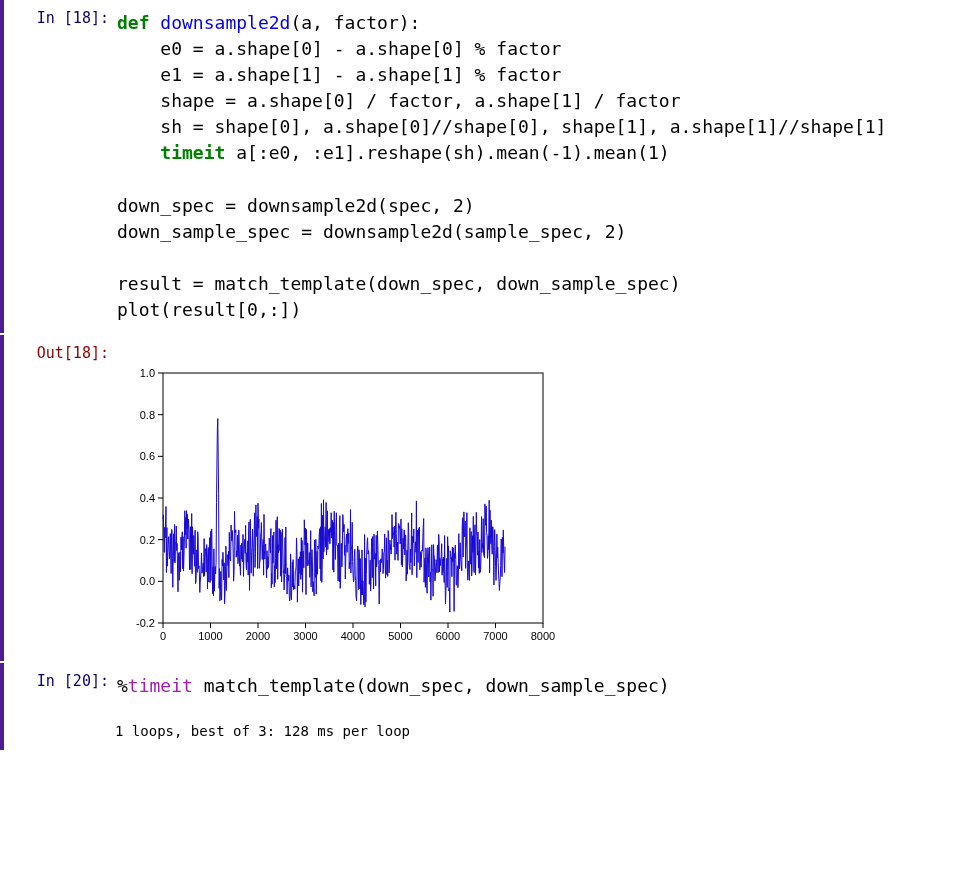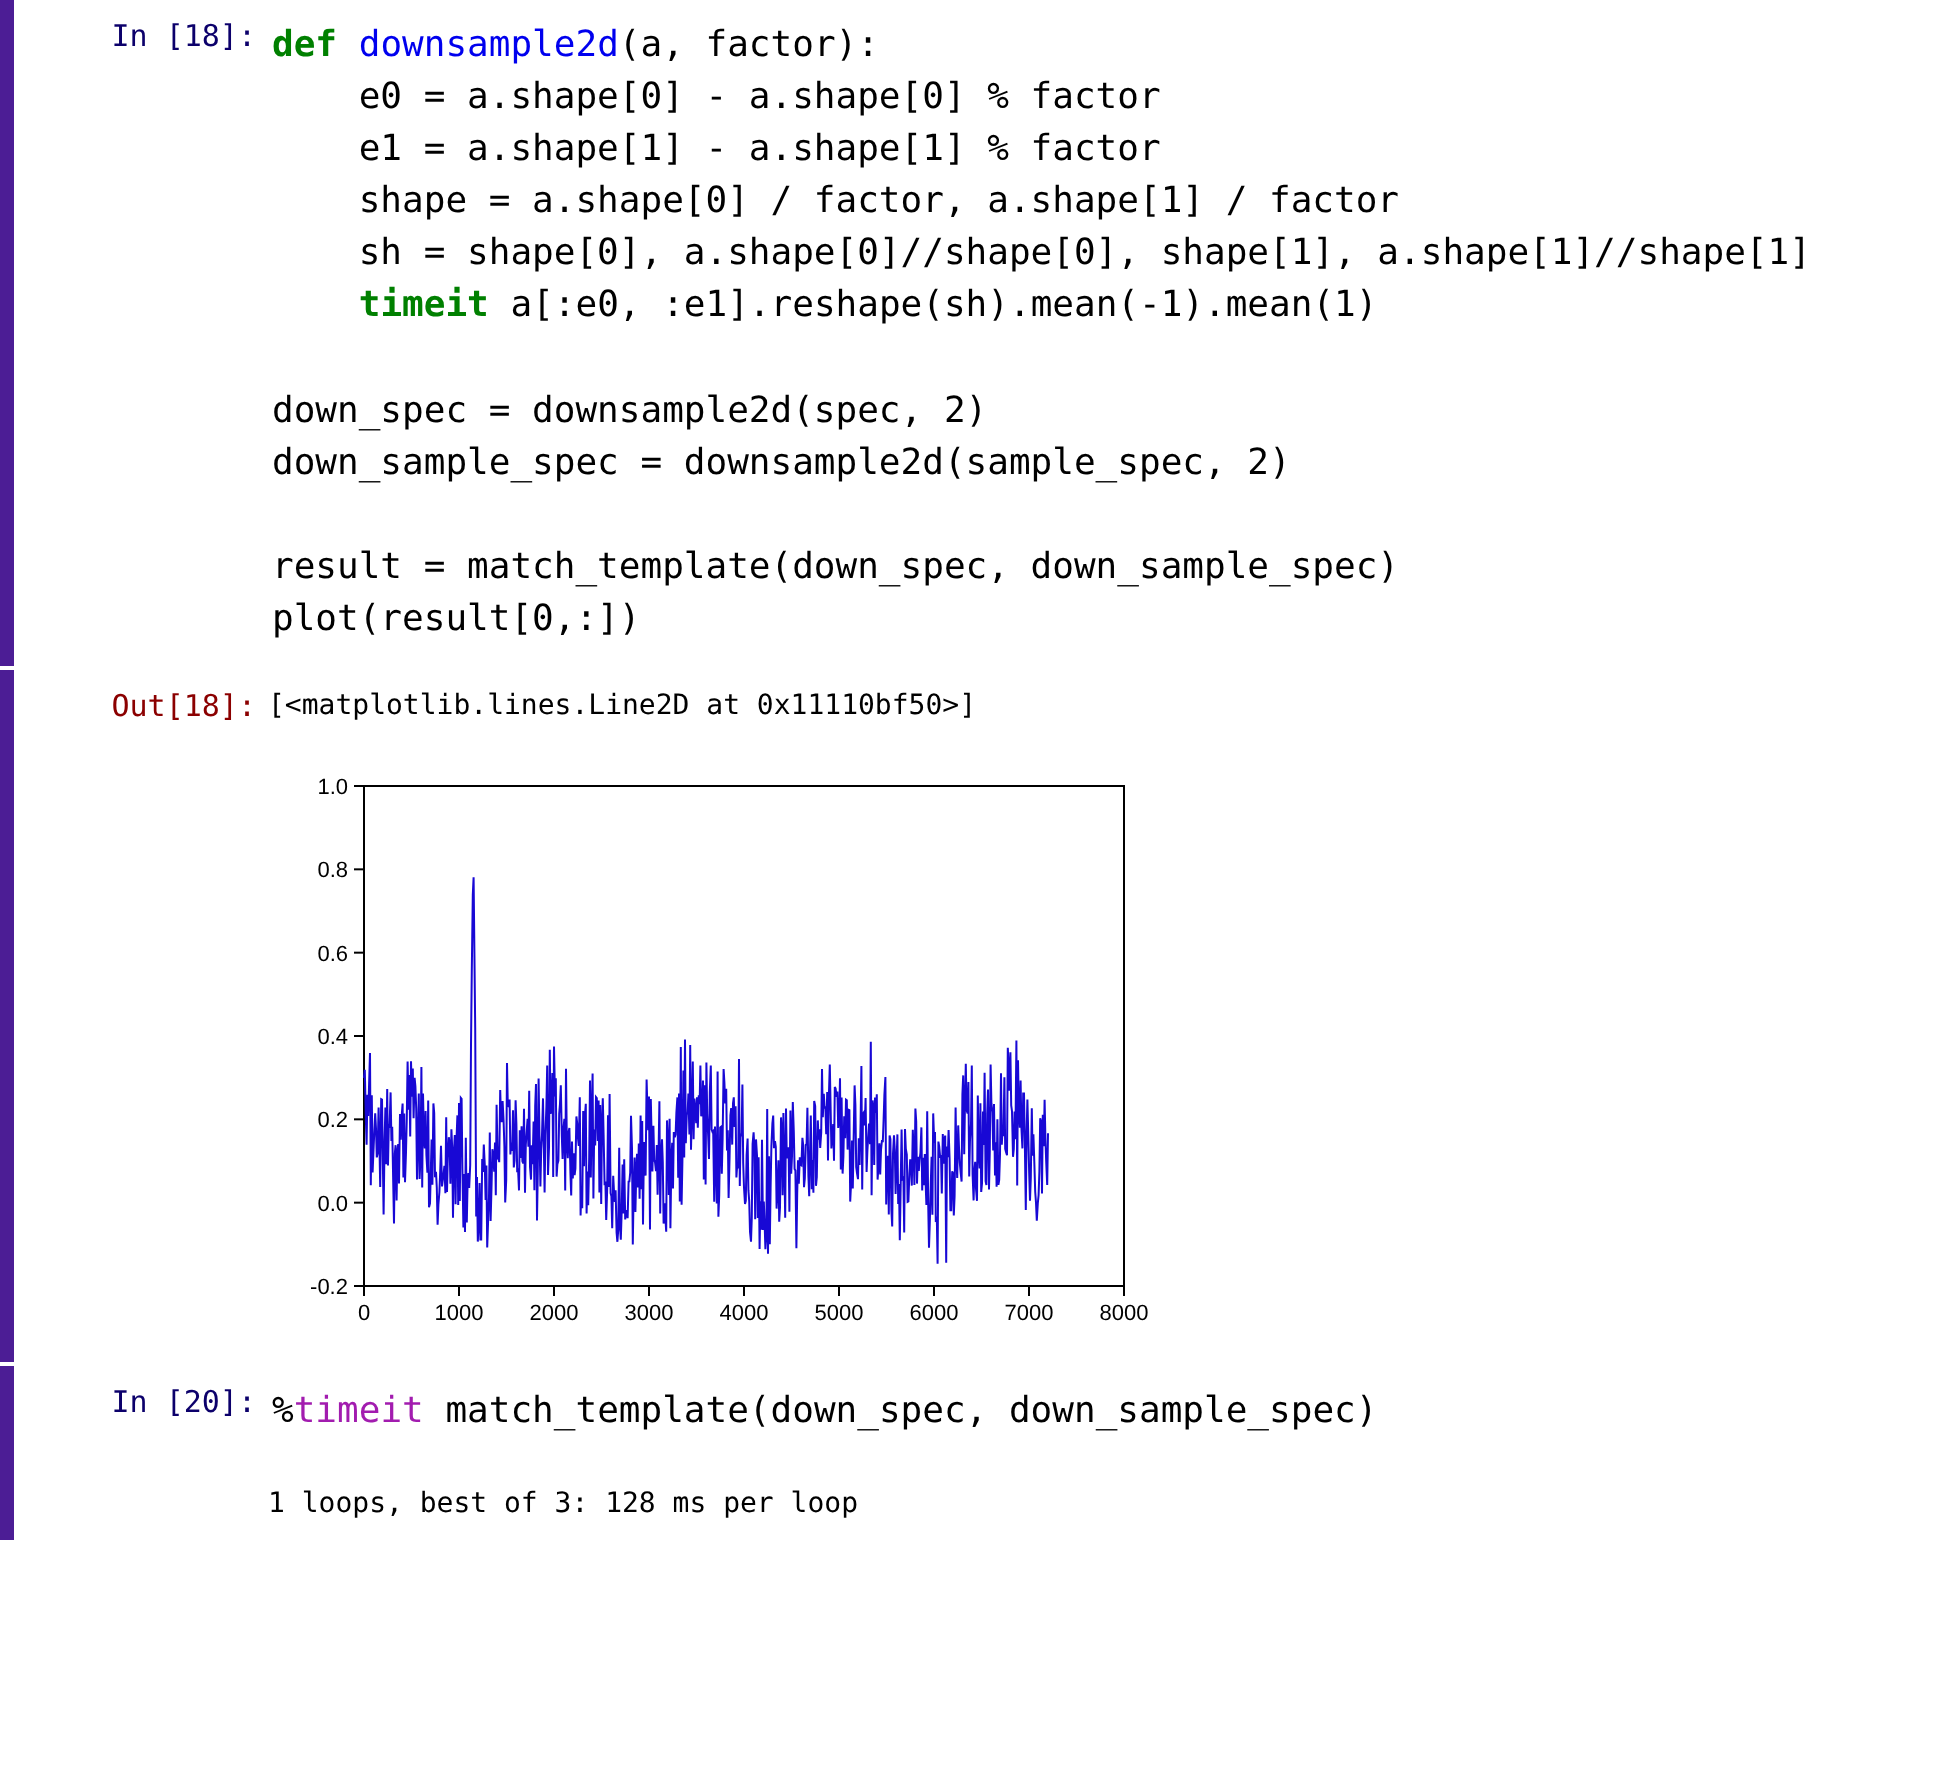--- a/index.html
+++ b/index.html
@@ -4,22 +4,22 @@
 <style>
 body {
   margin: 0;
   padding: 0;
   background: white;
   font-family: monospace;
   font-size: 14px;
   width: 975px;
 }
 .cell {
-  border-left: 7px solid #4c1d95;
-  padding: 8px 0 8px 16px;
+  border-left: 4px solid #4c1d95;
+  padding: 8px 0 8px 0;
   margin-bottom: 2px;
 }
 .cell-row {
   display: flex;
   align-items: flex-start;
 }
 .prompt {
   flex: 0 0 105px;
   text-align: right;
   padding-right: 6px;
@@ -80,21 +80,20 @@
 result = match_template(down_spec, down_sample_spec)
 plot(result[0,:])</pre>
     </div>
   </div>
 </div>
 
 <div class="cell">
   <div class="cell-row">
     <div class="prompt out-prompt">Out[18]:</div>
     <div class="cell-content">
-      <pre class="output">[&lt;matplotlib.lines.Line2D at 0x11110bf50&gt;]</pre>
       <div class="chart-wrap">
         <svg id="plot-svg" width="440" height="290">
             <rect x="48" y="10" width="380" height="250" fill="none" stroke="#000" stroke-width="1"></rect>
             <line x1="48" x2="43" y1="260" y2="260" class="axis-line"></line>
             <text x="40" y="264" text-anchor="end" class="axis-tick">-0.2</text>
             <line x1="48" x2="43" y1="218.33333333333331" y2="218.33333333333331" class="axis-line"></line>
             <text x="40" y="222.33333333333331" text-anchor="end" class="axis-tick">0.0</text>
             <line x1="48" x2="43" y1="176.66666666666666" y2="176.66666666666666" class="axis-line"></line>
             <text x="40" y="180.66666666666666" text-anchor="end" class="axis-tick">0.2</text>
             <line x1="48" x2="43" y1="134.99999999999997" y2="134.99999999999997" class="axis-line"></line>

